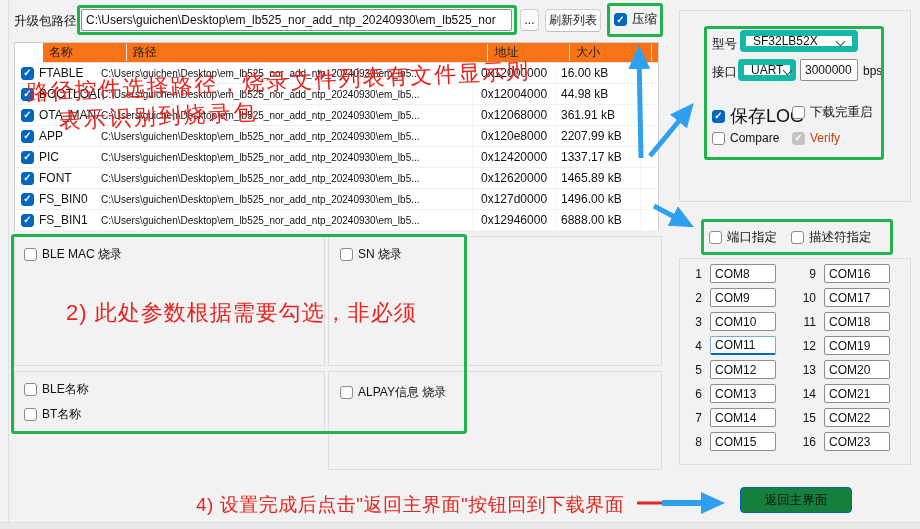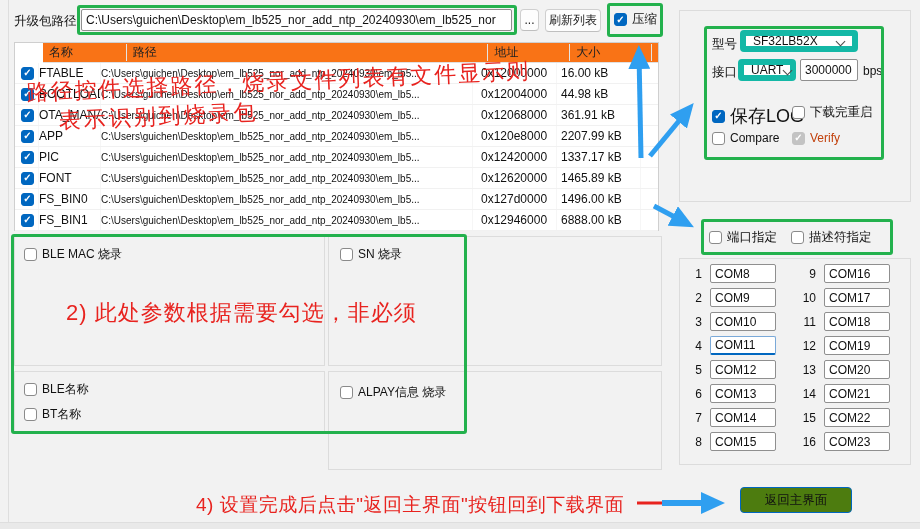--- a/index.html
+++ b/index.html
@@ -45,21 +45,21 @@
              grid-template-columns:14px 66px 32px 66px; grid-auto-rows:19px; column-gap:8px; row-gap:5px; }
   #comgrid .num { display:flex; align-items:center; justify-content:flex-end; font-size:12px; color:#111; }
   #comgrid input { width:66px; height:19px; }
   #comgrid input.focused { border-color:#7aa9d8; border-bottom:2px solid #0067c0; }
 
   
   .greenbox { position:absolute; border:3px solid #23b14d; border-radius:3px; z-index:30; pointer-events:none; }
   .red { position:absolute; color:#e8231f; white-space:nowrap; z-index:35; letter-spacing:1px; }
   #arrows { position:absolute; left:0; top:0; width:920px; height:529px; z-index:40; pointer-events:none; }
 
-  #backbtn { position:absolute; left:740px; top:487px; width:112px; height:26px; background:#4d7c0f;
+  #backbtn { position:absolute; left:740px; top:487px; width:112px; height:26px; background:#15803d;
              border:1.5px solid #0067c0; border-radius:4px; display:flex; align-items:center; justify-content:center;
              font-size:12.5px; color:#111; }
   .edgeline { position:absolute; left:8px; top:0; width:1px; height:529px; background:#dedede; }
   .bottomstrip { position:absolute; left:0; top:522px; width:920px; height:7px; background:#e9e9e9; border-top:1px solid #dedede; }
 </style>
 </head>
 <body>
 
 <div id="app">
   <div class="edgeline"></div>

